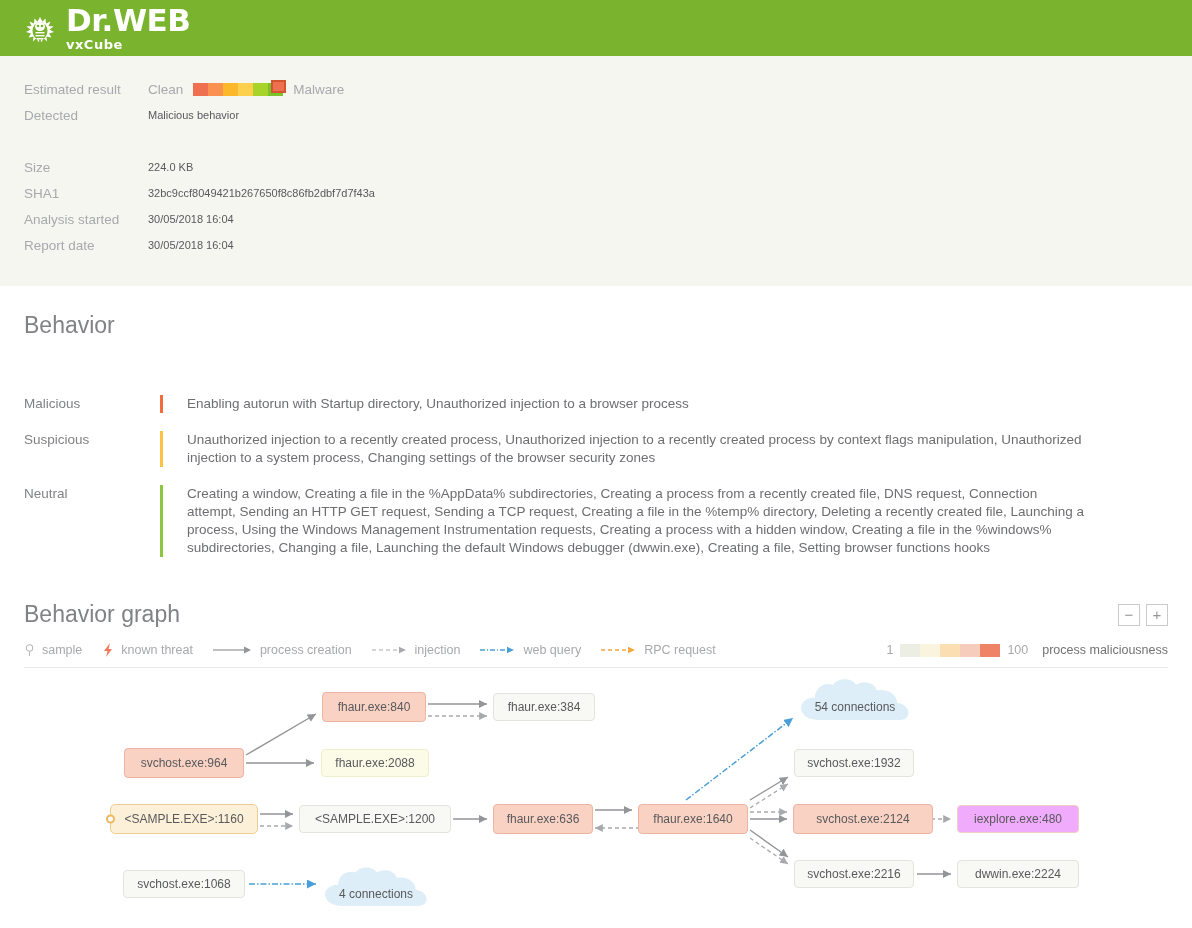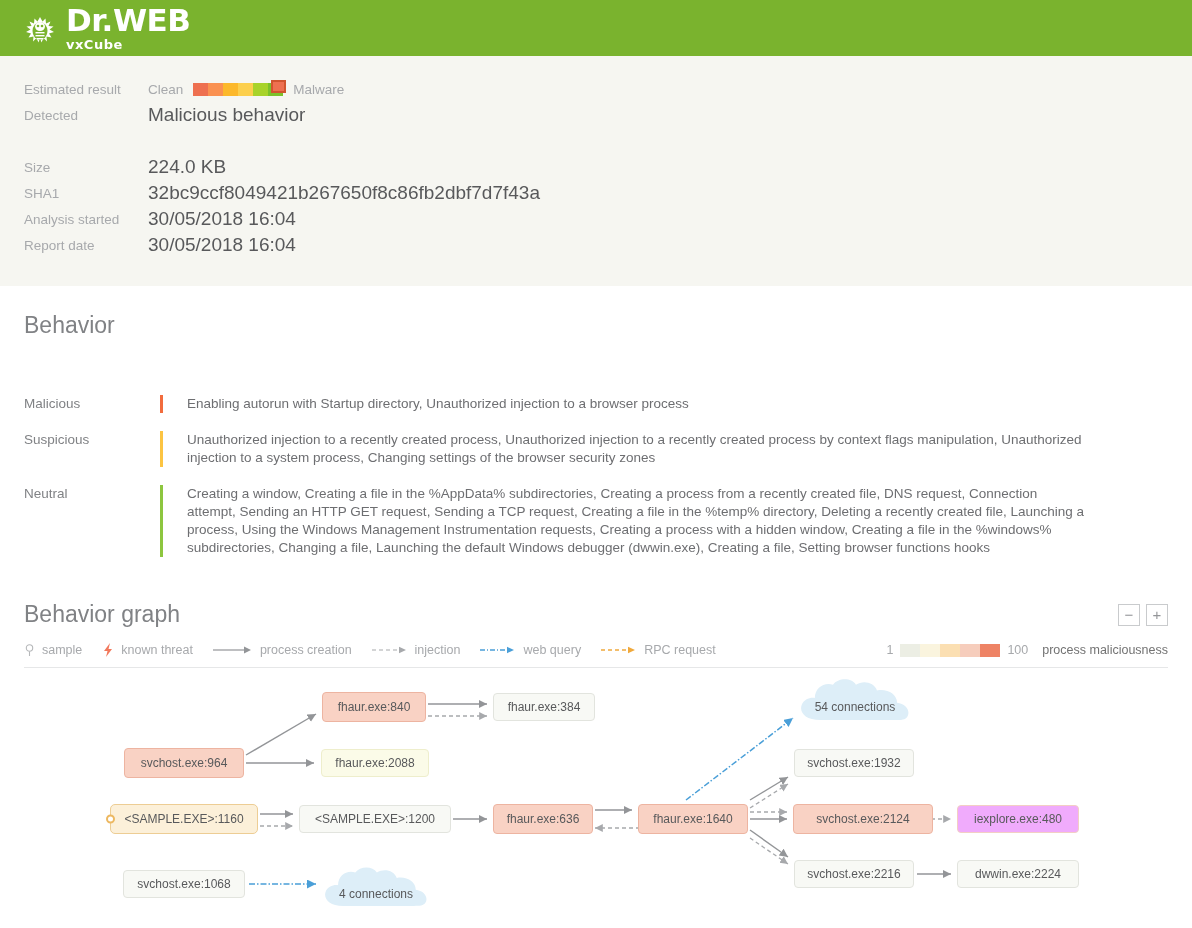--- a/index.html
+++ b/index.html
@@ -46,21 +46,21 @@
     height: 230px;
   }
   .srow { display: flex; align-items: center; height: 26px; }
   .slabel {
     width: 124px;
     color: #a7a9ac;
     font-size: 13.5px;
   }
   .svalue {
     color: #58595b;
-    font-size: 19px;
+    font-size: 11px;
   }
   .spacer-row { height: 26px; }
 
   .estbar-wrap { display: flex; align-items: center; }
   .est-word { color: #a7a9ac; font-size: 13.5px; }
   .gradbar { display: flex; margin: 0 10px; height: 13px; position: relative; }
   .gradbar span { display: block; width: 15px; height: 13px; }
   .grad-marker {
     position: absolute;
     right: -3px; top: -3px;

